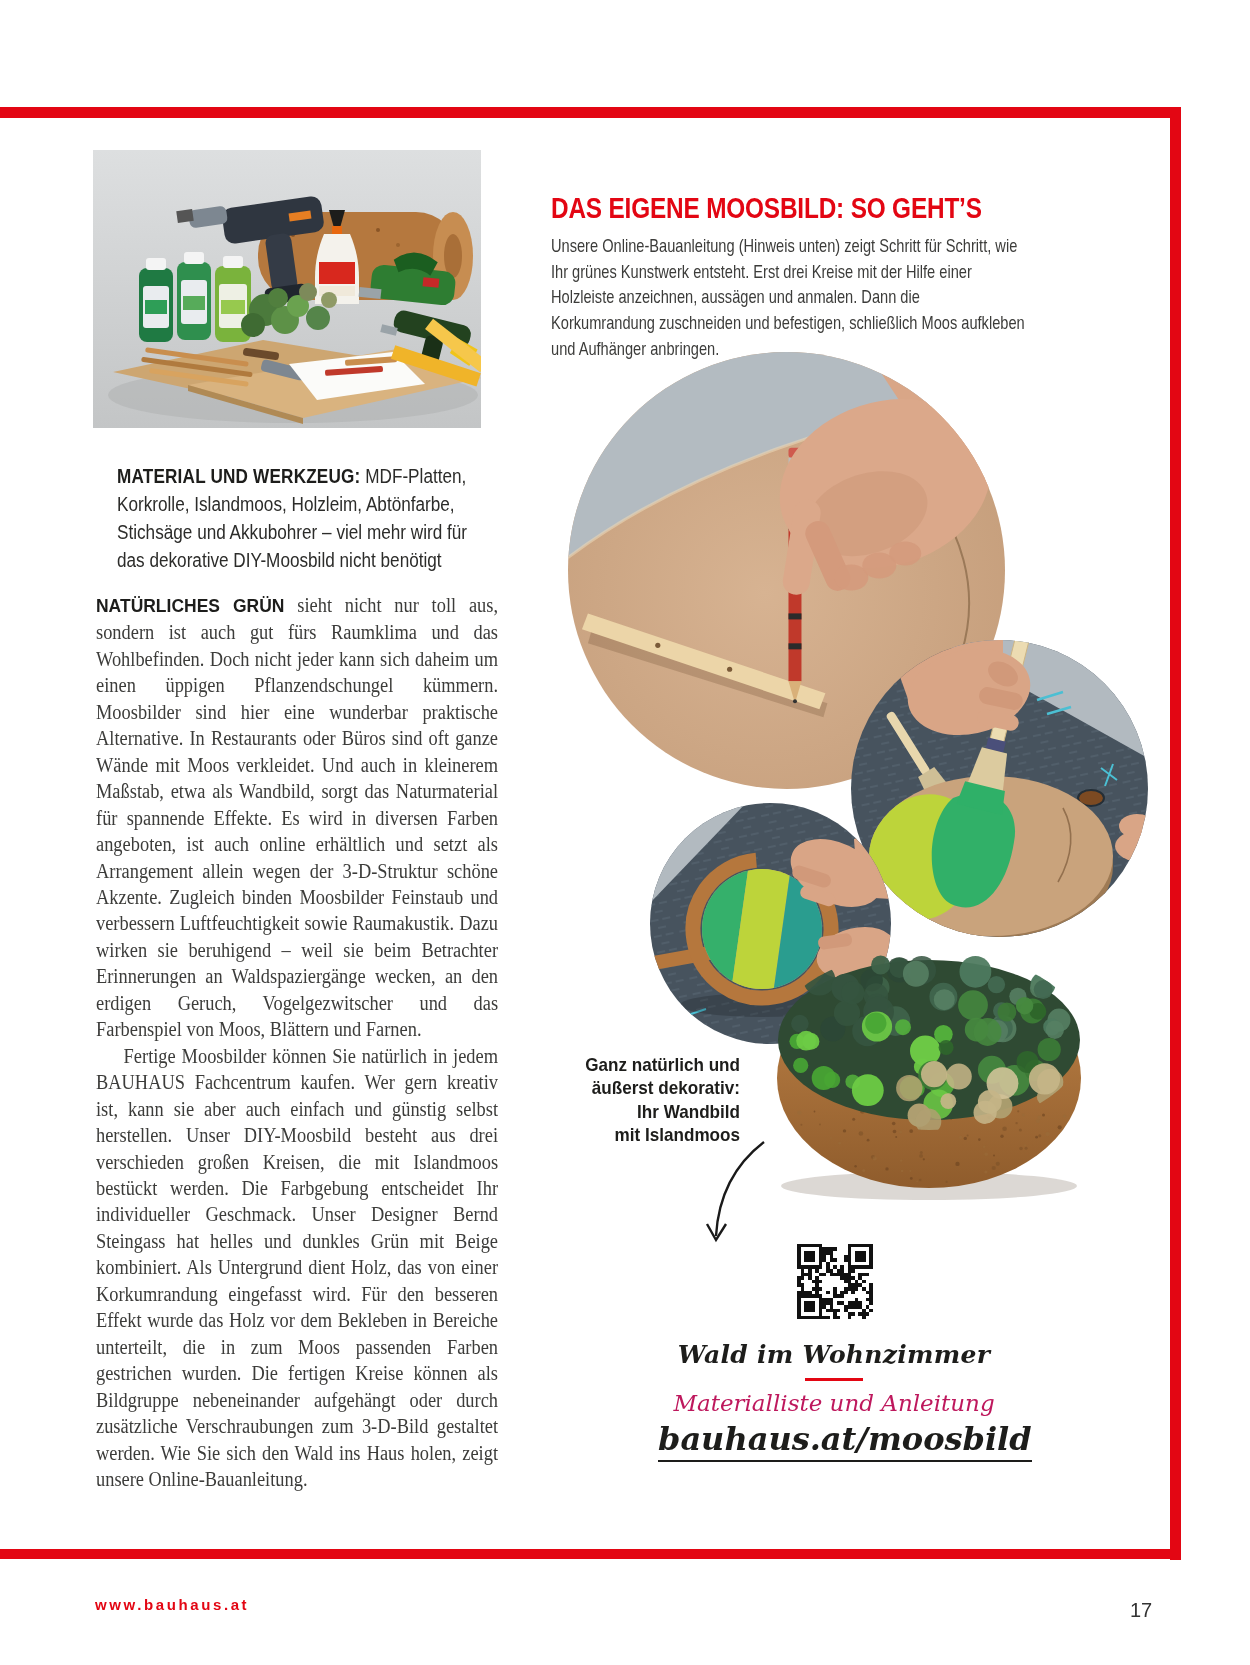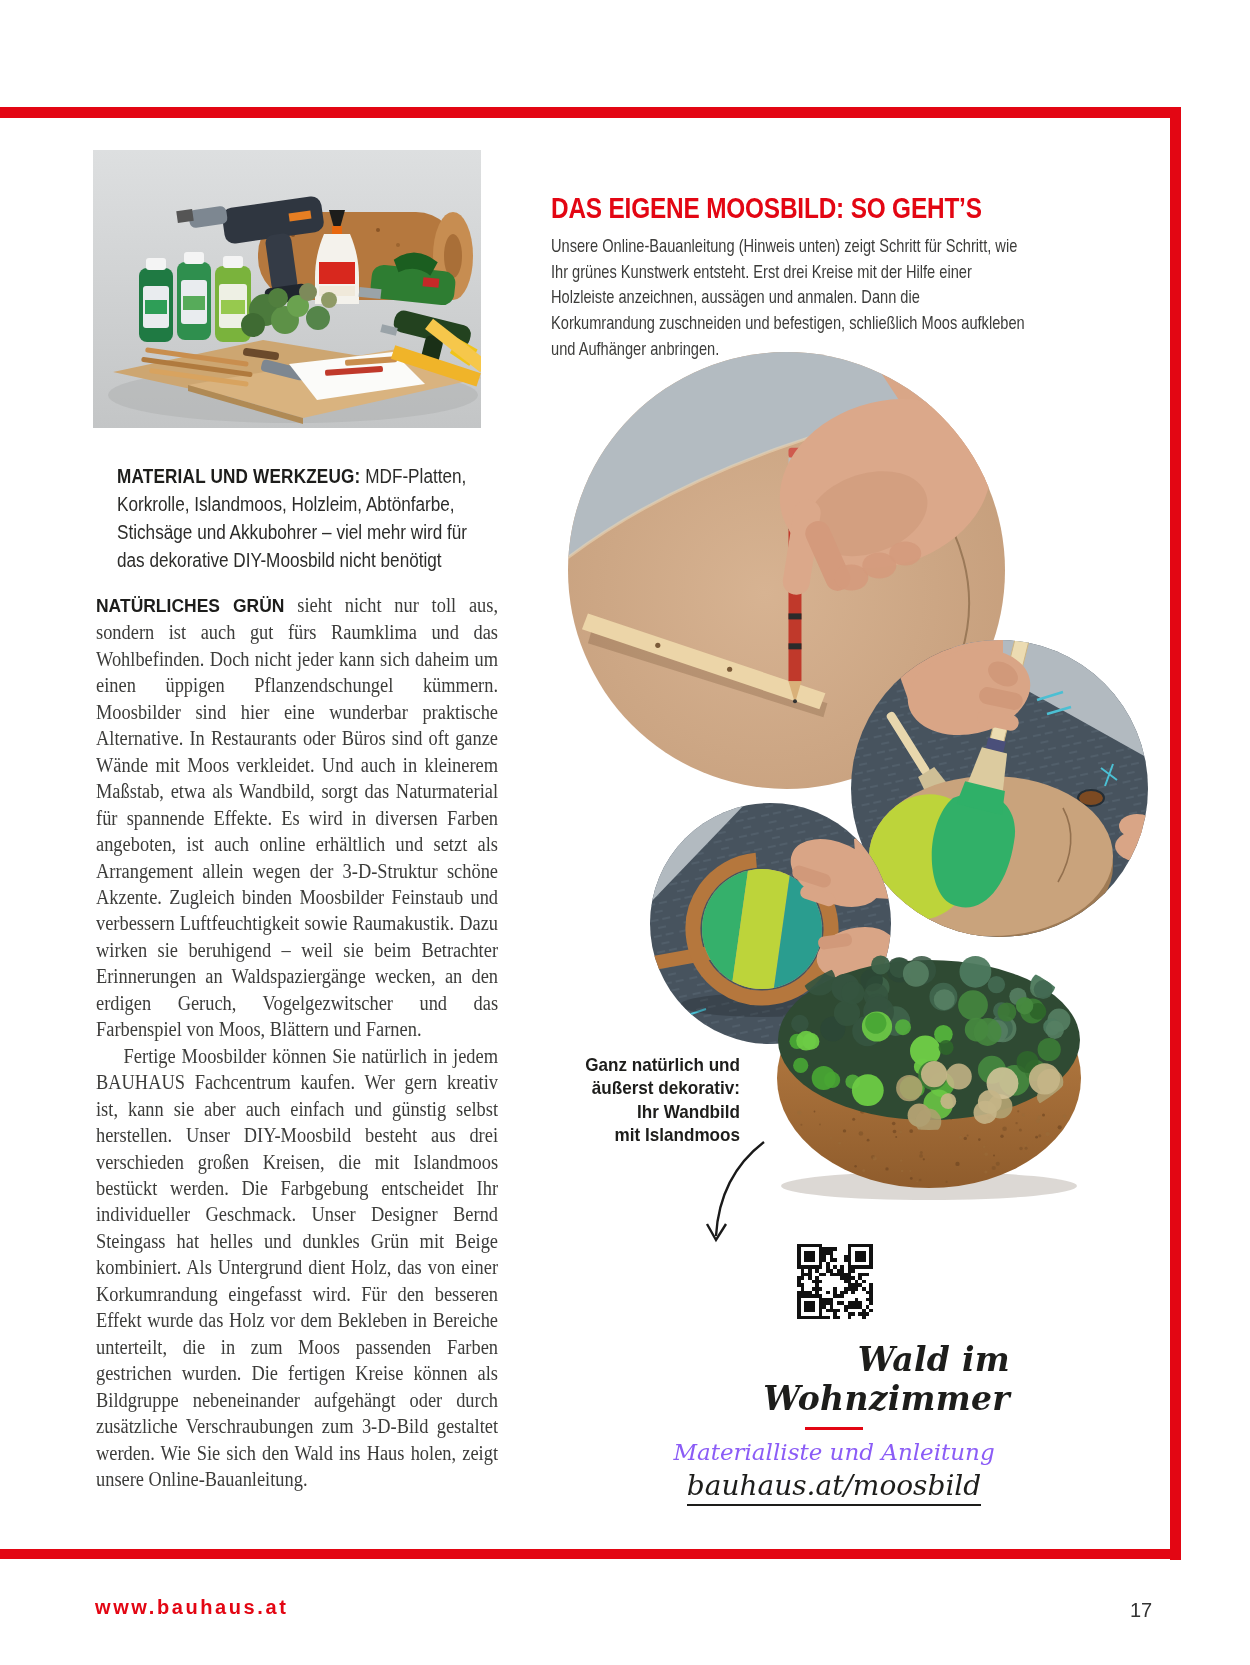--- a/index.html
+++ b/index.html
@@ -50,28 +50,28 @@
   .moss-caption span{display:block;}
 
   .arrow{left:700px;top:1136px;width:80px;height:122px;}
 
   .qr{left:790px;top:1235px;width:90px;height:93px;}
   .qr svg{display:block;width:100%;height:100%;}
 
   
   .promo{left:658px;top:1340px;width:352px;text-align:center;
      font-family:"DejaVu Serif",serif;color:#1d1d1b;}
-  .promo-title{font-size:33px;font-weight:bold;font-style:italic;letter-spacing:.3px;text-align:right;}
+  .promo-title{font-size:25px;font-weight:bold;font-style:italic;letter-spacing:.3px;}
   .promo-dash{width:58px;height:3px;background:var(--red,#e30613);margin:9px auto 8px;}
-  .promo-line{font-size:23px;font-style:italic;line-height:28.5px;color:#8b5cf6;}
-  .promo-link{display:inline-block;font-size:28px;font-style:italic;font-weight:normal;
+  .promo-line{font-size:23px;font-style:italic;line-height:28.5px;color:#be185d;}
+  .promo-link{display:inline-block;font-size:32px;font-style:italic;font-weight:bold;
      border-bottom:2px solid #1d1d1b;padding-bottom:2px;margin-top:2px;color:#1d1d1b;}
 
   
-  .footer-url{left:95px;top:1596px;font-size:20px;font-weight:bold;letter-spacing:2.6px;
+  .footer-url{left:95px;top:1596px;font-size:15px;font-weight:bold;letter-spacing:2.6px;
      color:var(--red,#e30613);}
   .page-num{left:1130px;top:1599px;width:48px;text-align:left;font-size:20px;color:#333;}
 </style>
 </head>
 <body>
 
 <div class="abs bar frame-top"></div>
 <div class="abs bar frame-right"></div>
 <div class="abs bar frame-bottom"></div>
 

